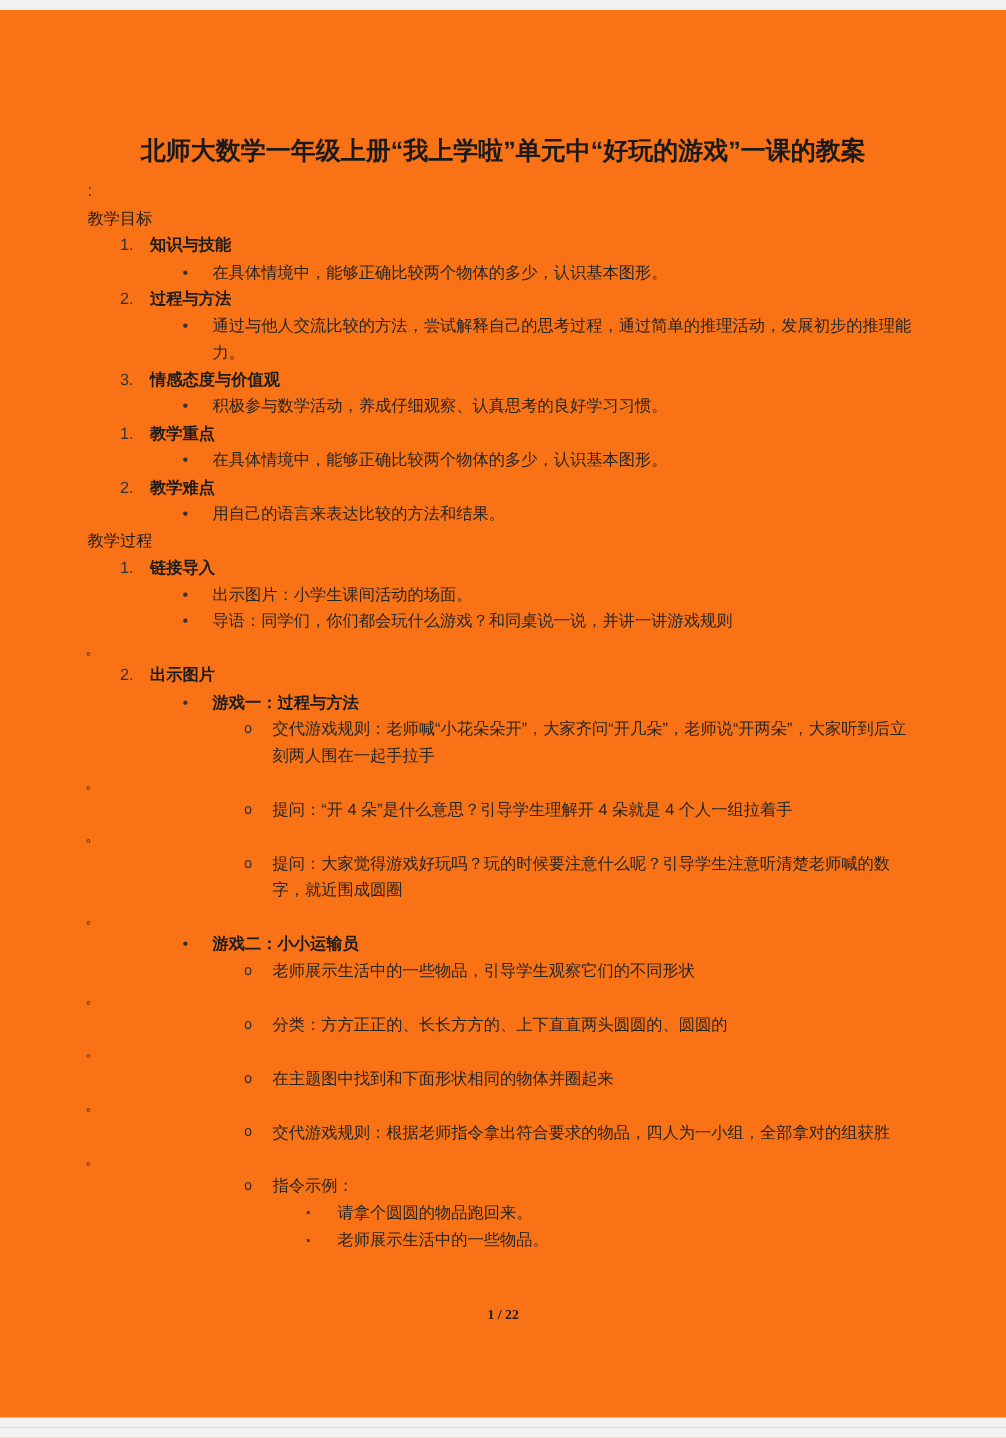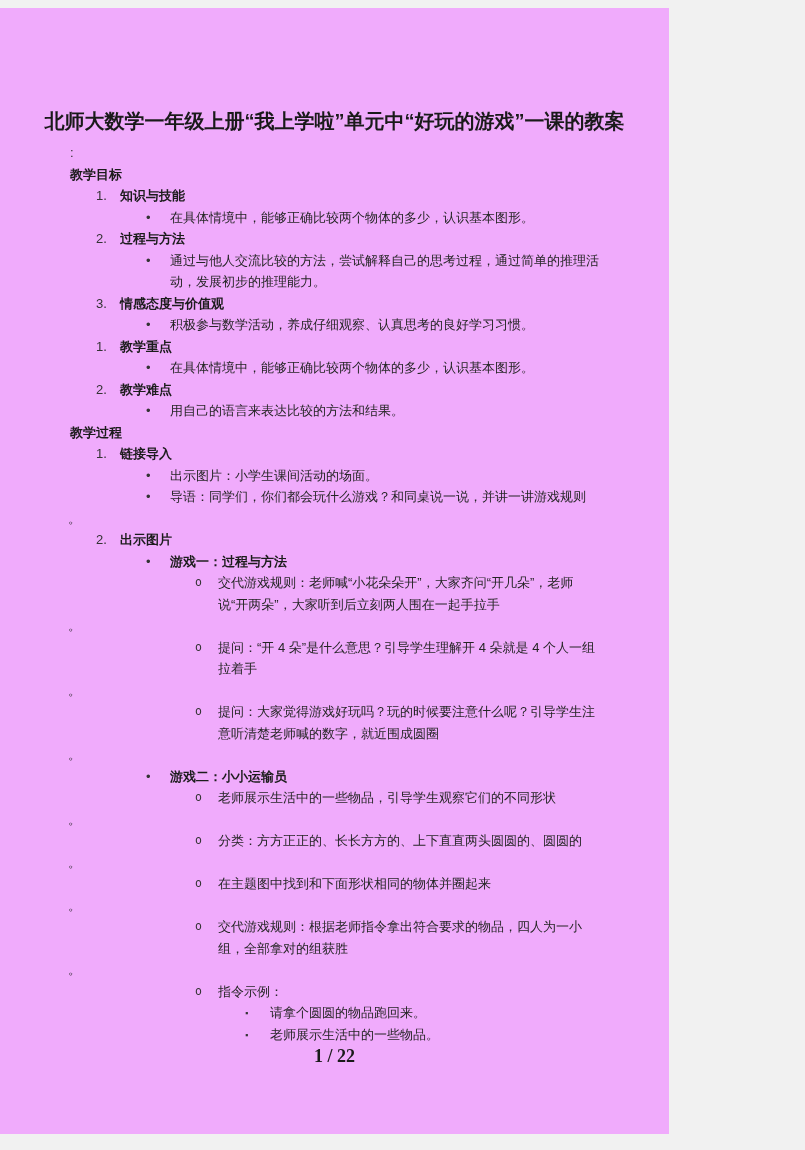--- a/index.html
+++ b/index.html
@@ -14,23 +14,23 @@
     position: relative;
     width: 805px;
     height: 1150px;
     background: #f1f1f1;
     overflow: hidden;
   }
   .page {
     position: absolute;
     top: 8px;
     left: 0;
-    width: 669px;
+    width: 805px;
     height: 1134px;
-    background: #f0abfc;
+    background: #f97316;
     color: #212121;
   }
   .doc-title {
     padding-top: 100px;
     text-align: center;
     font-size: 20px;
     line-height: 26px;
     font-weight: bold;
     color: #1a1a1a;
     letter-spacing: 0px;
@@ -50,41 +50,41 @@
     min-height: 21.5px;
     line-height: 21.5px;
     padding-right: 68px;
     color: #262626;
   }
   .line .marker {
     position: absolute;
     top: 0;
     color: #333;
   }
-  .lv-h  { padding-left: 70px;  font-weight: bold; color: #1c1c1c; }
+  .lv-h  { padding-left: 70px;  font-weight: normal; color: #1c1c1c; }
   .lv-n  { padding-left: 120px; font-weight: bold; color: #1c1c1c; }
   .lv-n  .marker { left: 96px;  font-weight: normal; }
   .lv-b  { padding-left: 170px; }
   .lv-b  .marker { left: 146px; }
   .lv-bb { padding-left: 170px; font-weight: bold; color: #1c1c1c; }
   .lv-bb .marker { left: 146px; font-weight: normal; }
   .lv-o  { padding-left: 218px; }
   .lv-o  .marker { left: 195px; font-family: "DejaVu Sans Mono", "Liberation Mono", monospace; font-size: 11.5px; }
   .lv-s  { padding-left: 270px; }
   .lv-s  .marker { left: 245px; font-size: 9px; top: 1px; }
   .lv-p  { padding-left: 68px; }
   .page-footer {
     position: absolute;
     top: 1038px;
     left: 0;
     width: 100%;
     text-align: center;
     font-family: "Liberation Serif", "DejaVu Serif", serif;
     font-weight: bold;
-    font-size: 18px;
+    font-size: 11px;
     color: #1a1a1a;
   }
   .strip-bottom {
     position: absolute;
     left: 0;
     bottom: 0;
     width: 805px;
     height: 8px;
     background: #f1f1f1;
   }

